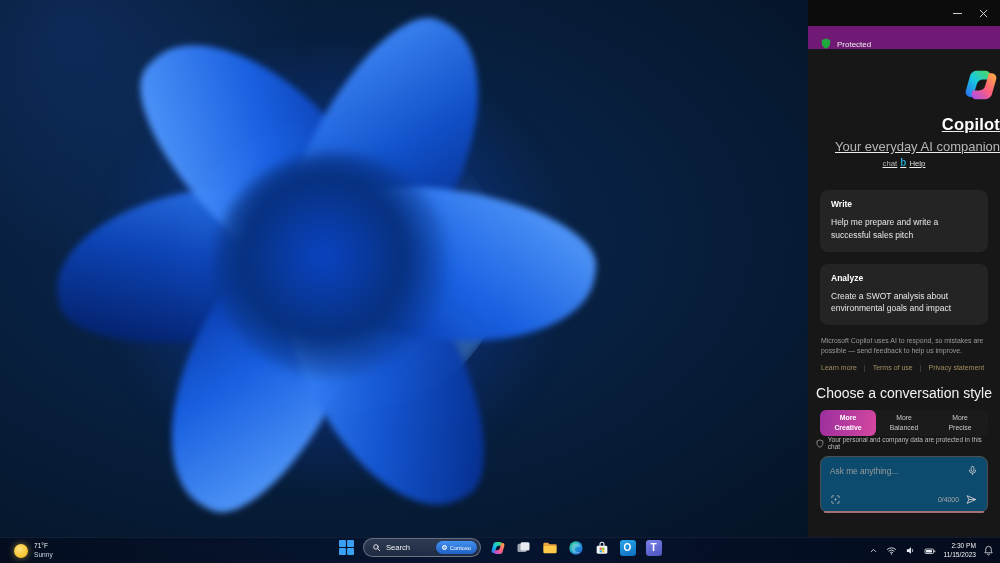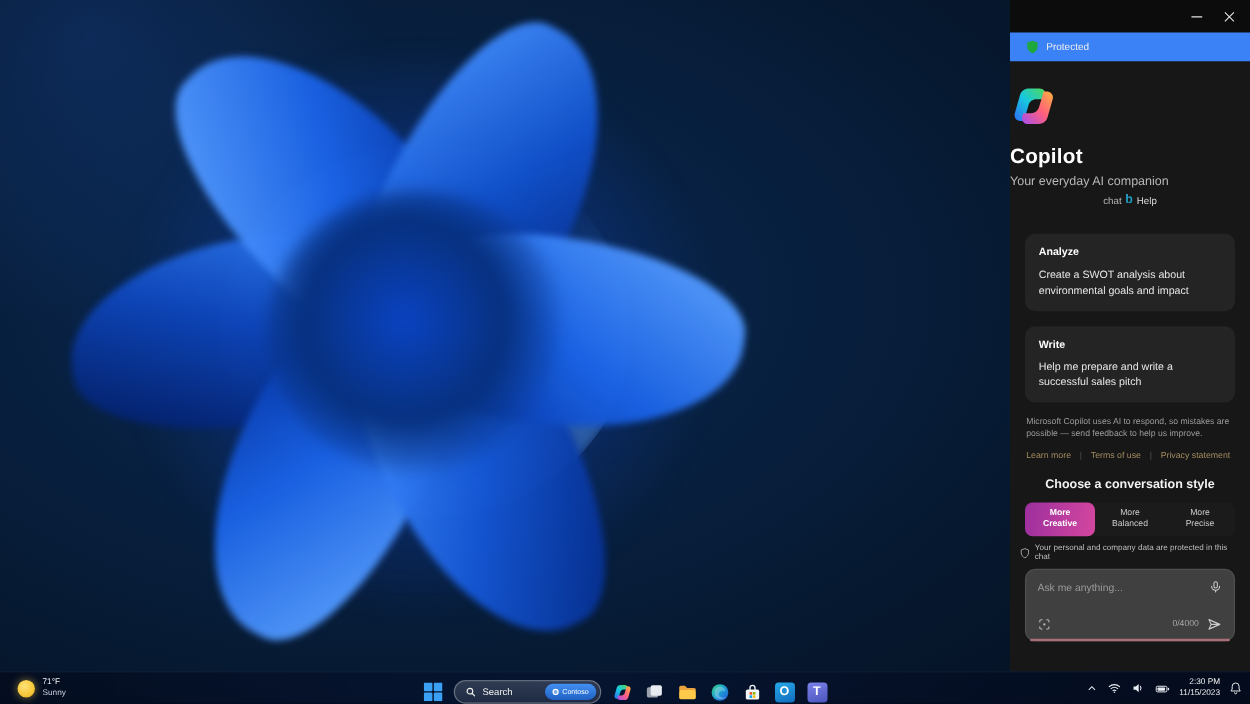--- a/index.html
+++ b/index.html
@@ -38,64 +38,64 @@
     background: conic-gradient(from 120deg, rgba(90,160,255,.55), rgba(6,30,90,.0) 30%, rgba(70,140,250,.5) 55%, rgba(6,30,90,.0) 80%, rgba(90,160,255,.55)) border-box;
     -webkit-mask: radial-gradient(farthest-side, transparent calc(100% - 60px), #000 calc(100% - 58px));
     filter: blur(4px); opacity:.8; }
 
   
   .panel { position:absolute; top:0; right:0; bottom:26px; width:192px;
     background:var(--panel-bg,#171717); display:flex; flex-direction:column; z-index:5; color:#eee; }
   .titlebar { height:26px; flex:0 0 26px; background:#0c0c0c; display:flex; justify-content:flex-end; align-items:center; padding-right:4px; }
   .tb-btn { width:26px; height:20px; background:transparent; border:none; color:#e3e3e3;
     display:flex; align-items:center; justify-content:center; cursor:pointer; }
-  .protected-row { height:23px; flex:0 0 23px; background:#3b82f6; display:flex; align-items:center; gap:6px; padding:0 13px; font-size:8px; color:#ededed; }
-
-  .hero { text-align:left; padding-top:17px; }
+  .protected-row { height:23px; flex:0 0 23px; background:#701a75; display:flex; align-items:flex-end; gap:6px; padding:0 13px; font-size:8px; color:#ededed; }
+
+  .hero { text-align:right; padding-top:17px;text-decoration:underline; }
   .hero h1 { font-size:16.5px; font-weight:700; color:#fff; margin-top:7px; letter-spacing:.2px; }
-  .subtitle { font-size:10px; color:#b6b6b6; margin-top:5px; }
+  .subtitle { font-size:13px; color:#b6b6b6; margin-top:5px; }
   .with-bing { font-size:7.8px; color:#b6b6b6; margin-top:4px; display:flex; align-items:center; justify-content:center; gap:3px; }
   .bing-b { font-weight:700; font-size:10px; line-height:1;
     background:linear-gradient(160deg,#35b3e8,#0a8a9e); -webkit-background-clip:text; background-clip:text; color:transparent; }
   .bing-name { color:#dcdcdc; }
 
   .card { margin:12px 12px 0; background:var(--card-bg,#242424); border-radius:8px; padding:9px 11px 10px; cursor:pointer; text-align:left; border:none; display:block; width:calc(100% - 24px); }
   .card:first-of-type { margin-top:22px; }
   .card-title { font-size:8.5px; font-weight:700; color:#fff; margin-bottom:7px; }
   .card-body { font-size:8.5px; color:#e7e7e7; line-height:1.5; }
 
   .disclaimer { margin:11px 13px 0; font-size:6.9px; color:#9b9b9b; line-height:1.5; }
   .links { margin:7px 13px 0; display:flex; align-items:center; gap:7px; font-size:7px; }
   .links a { color:var(--link-color,#a28c5f); text-decoration:none; cursor:pointer; }
   .links .sep { color:#555; }
 
-  .style-label { margin-top:14px; text-align:center; font-size:10px; color:#f3f3f3; font-weight:700; }
+  .style-label { margin-top:14px; text-align:center; font-size:14px; color:#f3f3f3; font-weight:400; }
   .style-selector { margin:9px 12px 0; display:flex; background:#1b1b1b; border-radius:6px; height:27px; }
   .style-opt { flex:1; border:none; background:transparent; color:#c9c9c9; font-size:6.9px; line-height:1.4;
     display:flex; align-items:center; justify-content:center; text-align:center; padding:0 12px; cursor:pointer; font-family:inherit; }
   .style-opt.selected { background:linear-gradient(100deg,var(--style-grad-1,#9c2f9e),var(--style-grad-2,#d4479f));
     border-radius:6px; color:#fff; font-weight:700; }
 
   .flex-spacer { flex:1; }
 
   .privacy-note { display:flex; align-items:center; justify-content:center; gap:4px; margin:0 8px 6px; font-size:6.5px; color:#bdbdbd; }
 
   .composer { margin:0 12px 24px; position:relative; height:58px; border:1px solid #4f4f4f; border-radius:8px;
-    background:#404040; display:flex; flex-direction:column; justify-content:space-between; padding:8px 9px 6px; }
+    background:#0c4a6e; display:flex; flex-direction:column; justify-content:space-between; padding:8px 9px 6px; }
   .composer::after { content:""; position:absolute; left:3px; right:3px; bottom:-1px; height:2px; border-radius:2px; background:var(--composer-accent,#a96f78); }
   .comp-row { display:flex; align-items:center; gap:6px; }
   .comp-row input { flex:1; background:transparent; border:none; outline:none; color:#eee; font-size:8.3px; font-family:inherit; min-width:0; }
   .comp-row input::placeholder { color:#9a9a9a; }
   .counter { margin-left:auto; font-size:6.9px; color:#a8a8a8; }
   .icon-btn { background:none; border:none; padding:0; display:flex; align-items:center; cursor:pointer; }
 
   
   .taskbar { position:absolute; left:0; right:0; bottom:0; height:26px; z-index:10;
     background:rgba(8,16,36,.52); backdrop-filter:blur(9px) saturate(1.3);
-    border-top:1px solid rgba(255,255,255,.05); display:flex; align-items:flex-end; }
+    border-top:1px solid rgba(255,255,255,.05); display:flex; align-items:flex-start; }
   .taskbar::before { content:""; position:absolute; inset:0; background:linear-gradient(90deg, rgba(4,10,24,.55), rgba(10,24,60,.25) 45%, rgba(4,10,24,.6)); pointer-events:none; }
   .weather { position:absolute; left:8px; top:0; bottom:0; display:flex; align-items:center; gap:6px; padding:0 6px; cursor:pointer; z-index:1; }
   .sun { width:14px; height:14px; border-radius:50%;
     background:radial-gradient(circle at 40% 35%, #ffe27a, #f7c736 60%, #e8a926);
     box-shadow:0 0 7px rgba(255,205,70,.55); }
   .wtext { display:flex; flex-direction:column; font-size:6.6px; line-height:1.35; color:#f2f2f2; }
   .wtext .cond { color:#ccd4e0; }
 
   .tb-center { margin:0 auto; display:flex; align-items:center; gap:7px; z-index:1; }
   .tb-icon { width:19px; height:19px; background:none; border:none; display:flex; align-items:center; justify-content:center; cursor:pointer; border-radius:3px; }
@@ -185,27 +185,27 @@
       <h1>Copilot</h1>
       <p class="subtitle">Your everyday AI companion</p>
       <p class="with-bing">
         <span>chat</span>
         <span class="bing-b">b</span>
         <span class="bing-name">Help</span>
       </p>
     </div>
 
     <button class="card">
+      <div class="card-title">Write</div>
+      <div class="card-body">Help me prepare and write a successful sales pitch</div>
+    </button>
+
+    <button class="card">
       <div class="card-title">Analyze</div>
       <div class="card-body">Create a SWOT analysis about environmental goals and impact</div>
-    </button>
-
-    <button class="card">
-      <div class="card-title">Write</div>
-      <div class="card-body">Help me prepare and write a successful sales pitch</div>
     </button>
 
     <p class="disclaimer">Microsoft Copilot uses AI to respond, so mistakes are possible — send feedback to help us improve.</p>
 
     <div class="links">
       <a>Learn more</a>
       <span class="sep">|</span>
       <a>Terms of use</a>
       <span class="sep">|</span>
       <a>Privacy statement</a>

